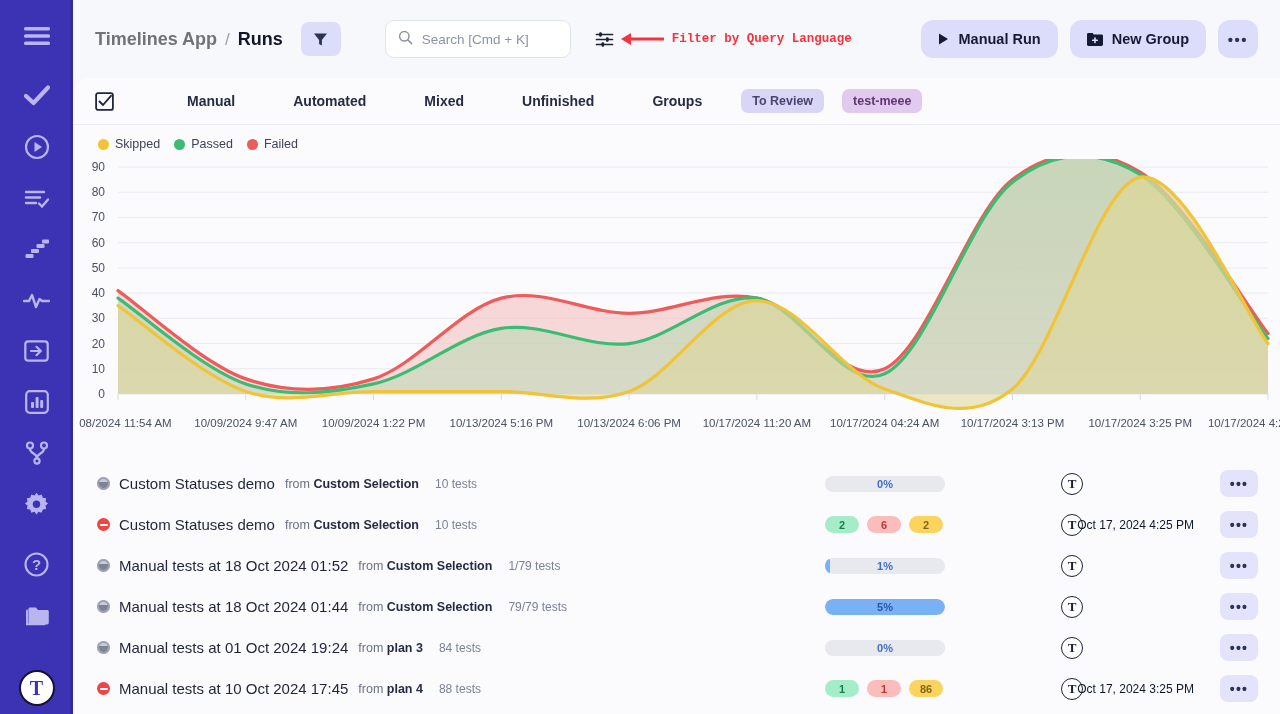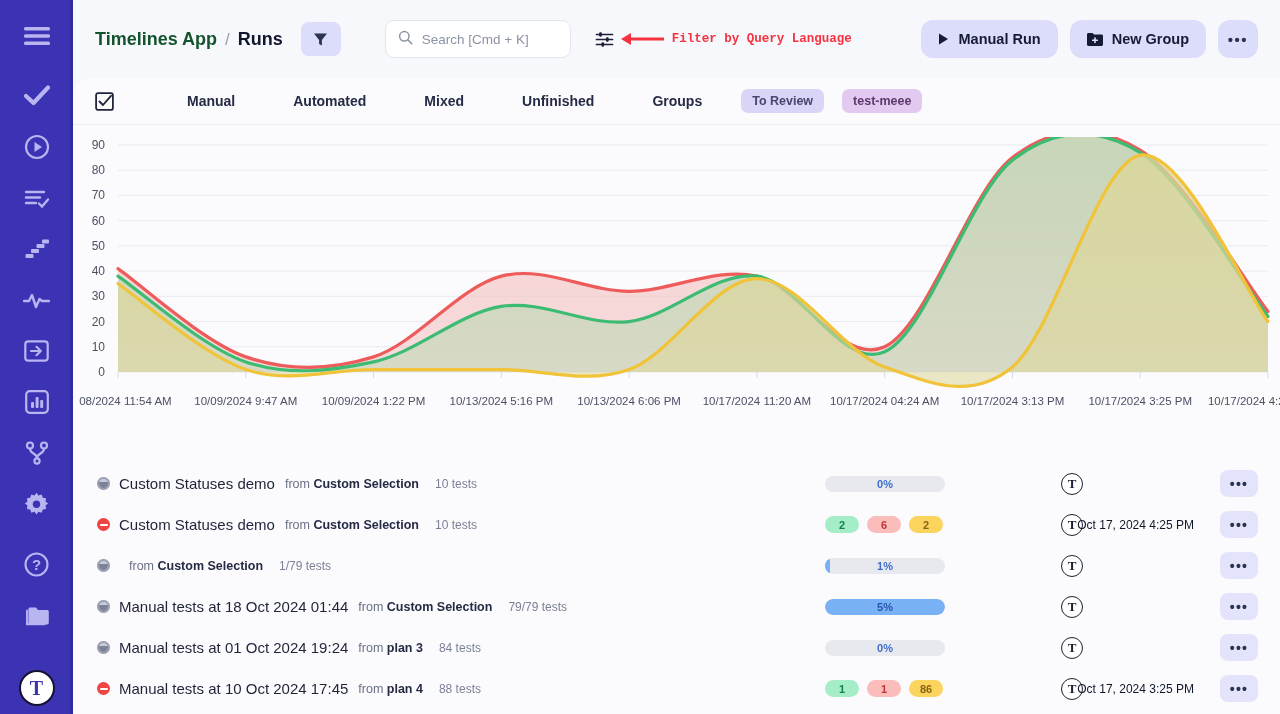--- a/index.html
+++ b/index.html
@@ -49,21 +49,21 @@
   .main { flex: 1 1 auto; height: 714px; background:#f7f8fb; display:flex; flex-direction:column; overflow:hidden;}
 
   
   .topbar {
     height: 78px; flex:0 0 78px;
     display:flex; align-items:center; gap:0px;
     padding: 0 22px 0 22px;
     background:#f7f8fb;
   }
   .crumbs { display:flex; align-items:baseline; gap:8px; white-space:nowrap;}
-  .crumb-app { font-size:18px; font-weight:bold; color:#14532d; }
+  .crumb-app { font-size:18px; font-weight:bold; color:#737373; }
   .crumb-sep { font-size:17px; color:#9aa0b5; }
   .crumb-cur { font-size:18px; font-weight:bold; color:#10162b; }
 
   .filter-btn{
     margin-left:18px;
     width:40px;height:34px;border-radius:8px;background:#dcdcfb;
     display:flex;align-items:center;justify-content:center;
     color:#2b3350; cursor:pointer; border:none;
   }
 
@@ -409,20 +409,34 @@
         <span class="tab">Manual</span>
         <span class="tab">Automated</span>
         <span class="tab">Mixed</span>
         <span class="tab">Unfinished</span>
         <span class="tab">Groups</span>
         <span class="pill pill-review">To Review</span>
         <span class="pill pill-test">test-meee</span>
       </div>
 
       <div class="chart-block">
+        <div class="legend">
+          <span class="legend-item">
+            <i class="legend-dot" style="background:#f1c338"></i>
+            <span>Skipped</span>
+          </span>
+          <span class="legend-item">
+            <i class="legend-dot" style="background:#3cbb72"></i>
+            <span>Passed</span>
+          </span>
+          <span class="legend-item">
+            <i class="legend-dot" style="background:#ee5b5b"></i>
+            <span>Failed</span>
+          </span>
+        </div>
 
         <div class="plot">
           <svg id="chart-svg" width="1207" height="275" viewBox="0 0 1207 275">
               <line x1="45" x2="1195" y1="235" y2="235" stroke="#e8eaf0" stroke-width="1"></line>
               <line x1="45" x2="1195" y1="209.77777777777777" y2="209.77777777777777" stroke="#e8eaf0" stroke-width="1"></line>
               <line x1="45" x2="1195" y1="184.55555555555554" y2="184.55555555555554" stroke="#e8eaf0" stroke-width="1"></line>
               <line x1="45" x2="1195" y1="159.33333333333334" y2="159.33333333333334" stroke="#e8eaf0" stroke-width="1"></line>
               <line x1="45" x2="1195" y1="134.11111111111111" y2="134.11111111111111" stroke="#e8eaf0" stroke-width="1"></line>
               <line x1="45" x2="1195" y1="108.88888888888889" y2="108.88888888888889" stroke="#e8eaf0" stroke-width="1"></line>
               <line x1="45" x2="1195" y1="83.66666666666669" y2="83.66666666666669" stroke="#e8eaf0" stroke-width="1"></line>
@@ -532,20 +546,21 @@
             <div class="row-menu">
               <div class="mini-dots">
                 <span>•••</span>
               </div>
             </div>
           </div>
           <div class="row">
             <div class="row-status">
               <span class="st-circle st-untested"></span>
             </div>
+            <span class="row-title">Manual tests at 18 Oct 2024 01:52</span>
             <span class="row-from"><span>from </span><b>Custom Selection</b></span>
             <span class="row-tests">1/79 tests</span>
             <div class="row-mid">
               <div class="progress">
                 <div class="progress-fill" style="width: 4%;"></div>
                 <div class="progress-label">1%</div>
               </div>
             </div>
             <div class="row-ava">
               <div class="ava">T</div>

